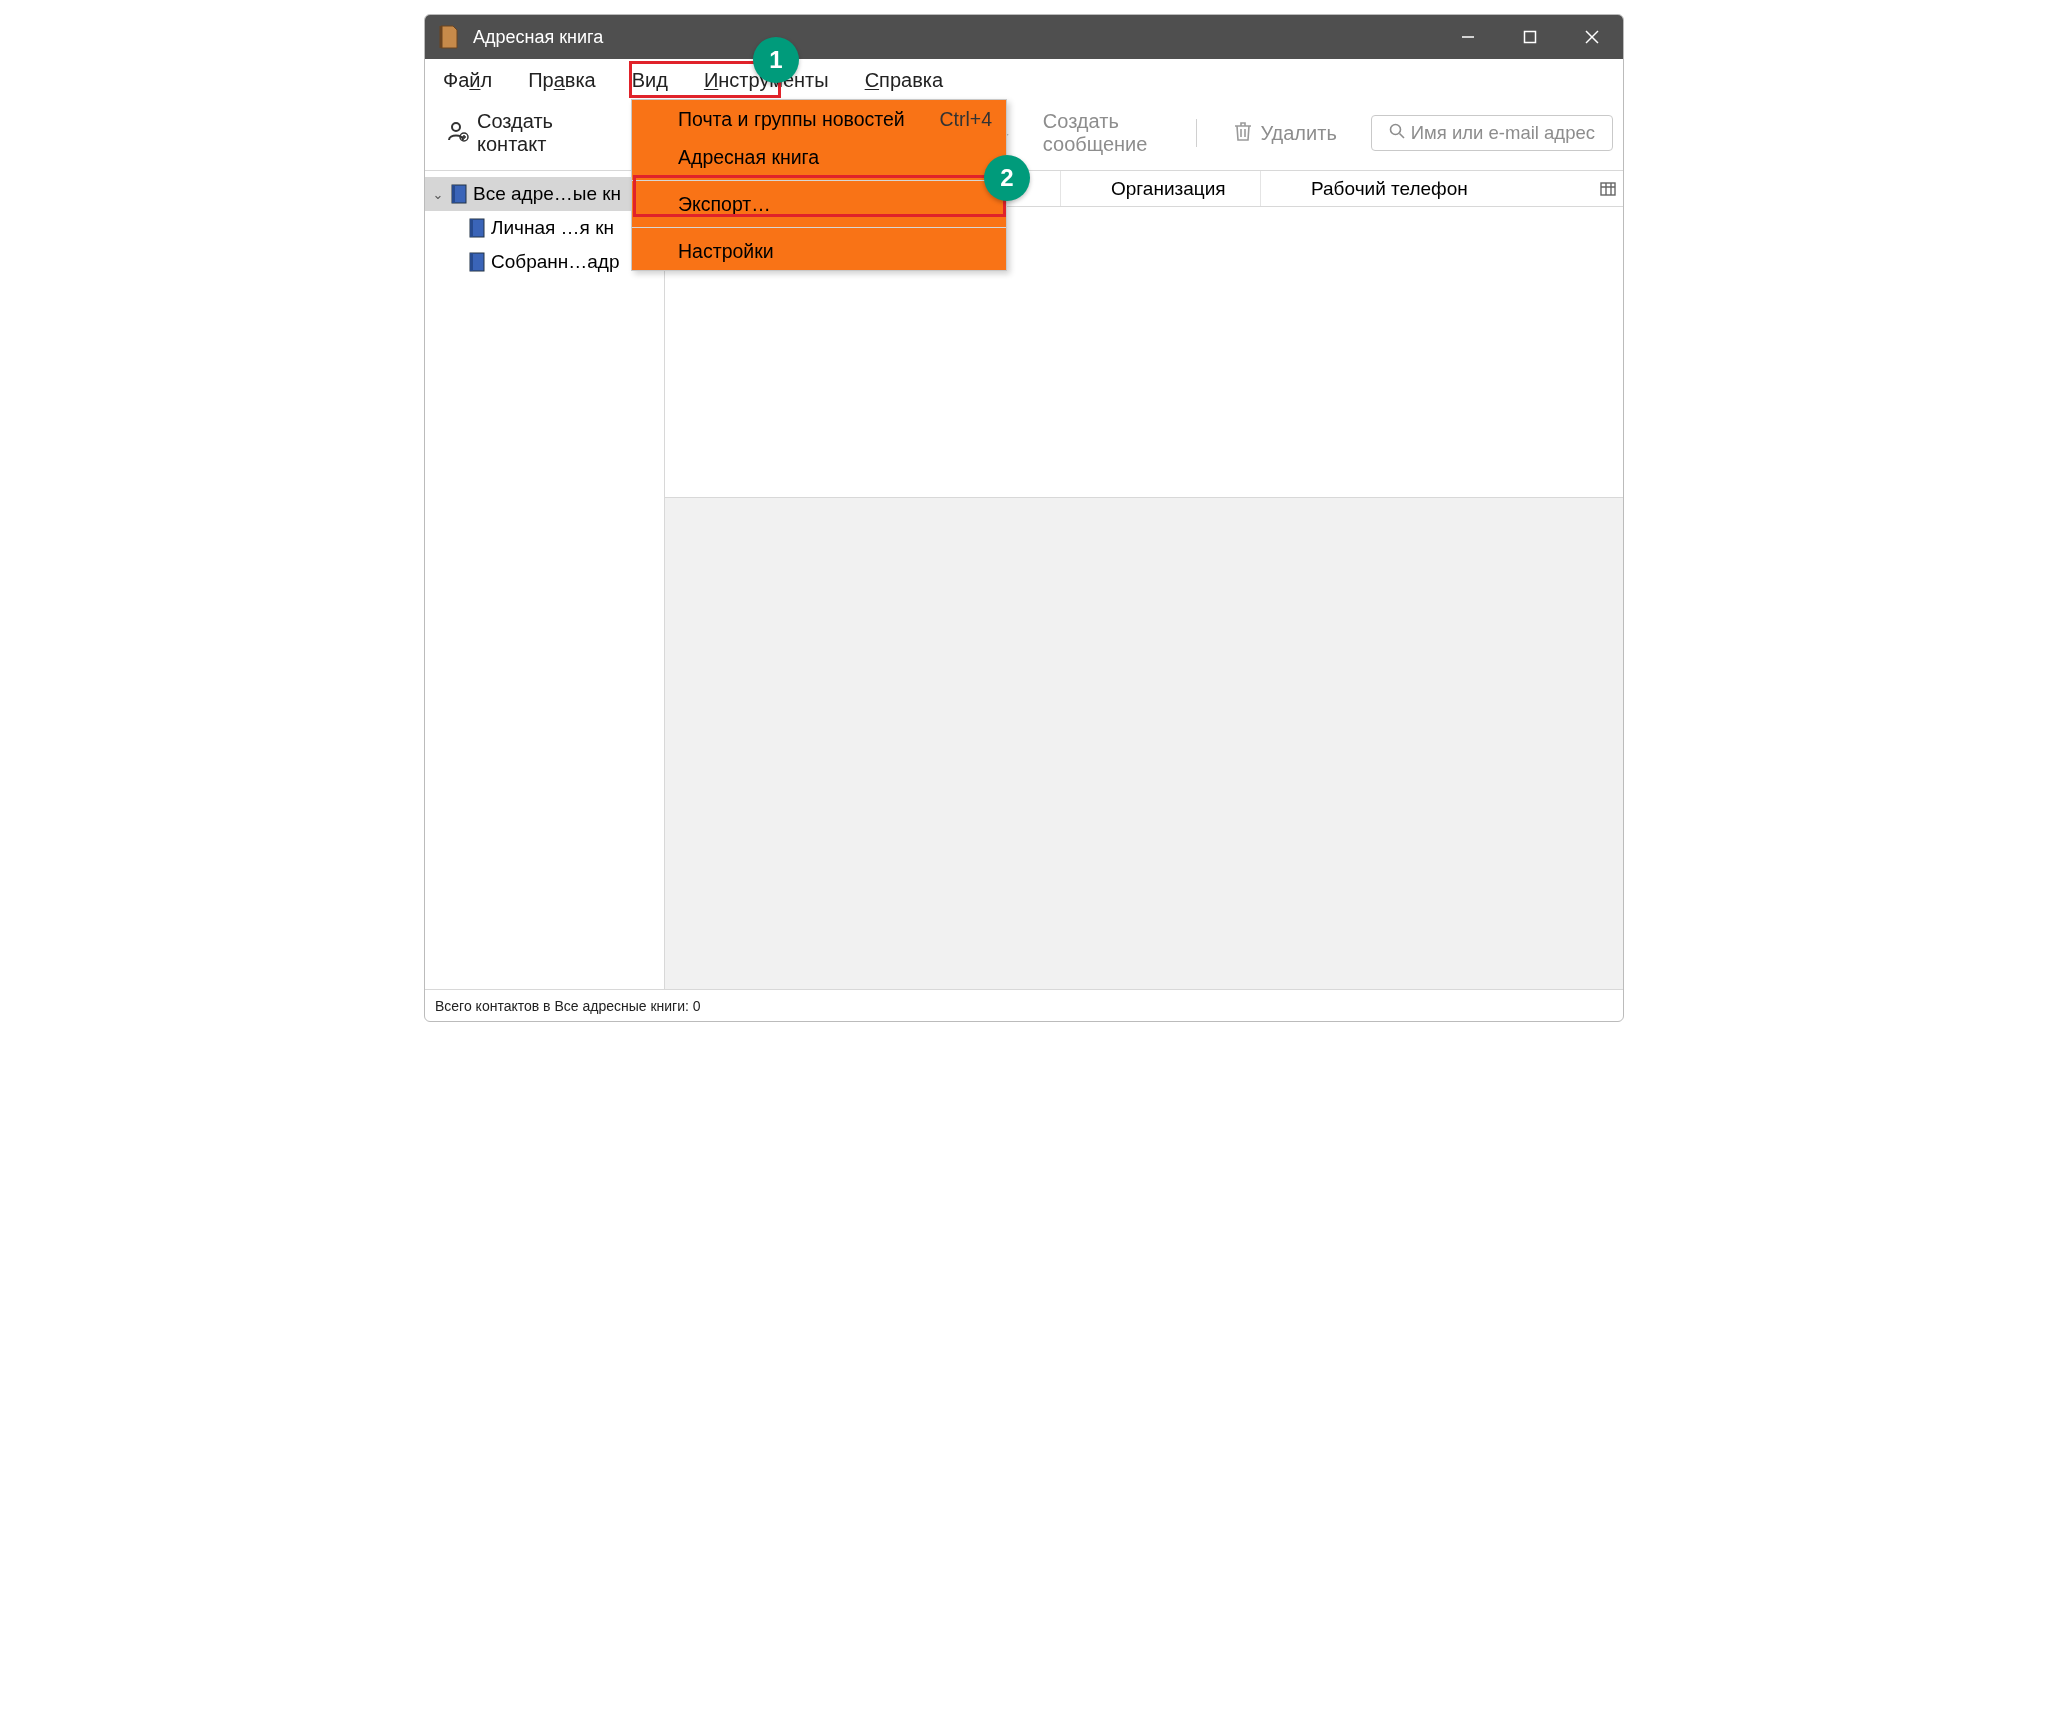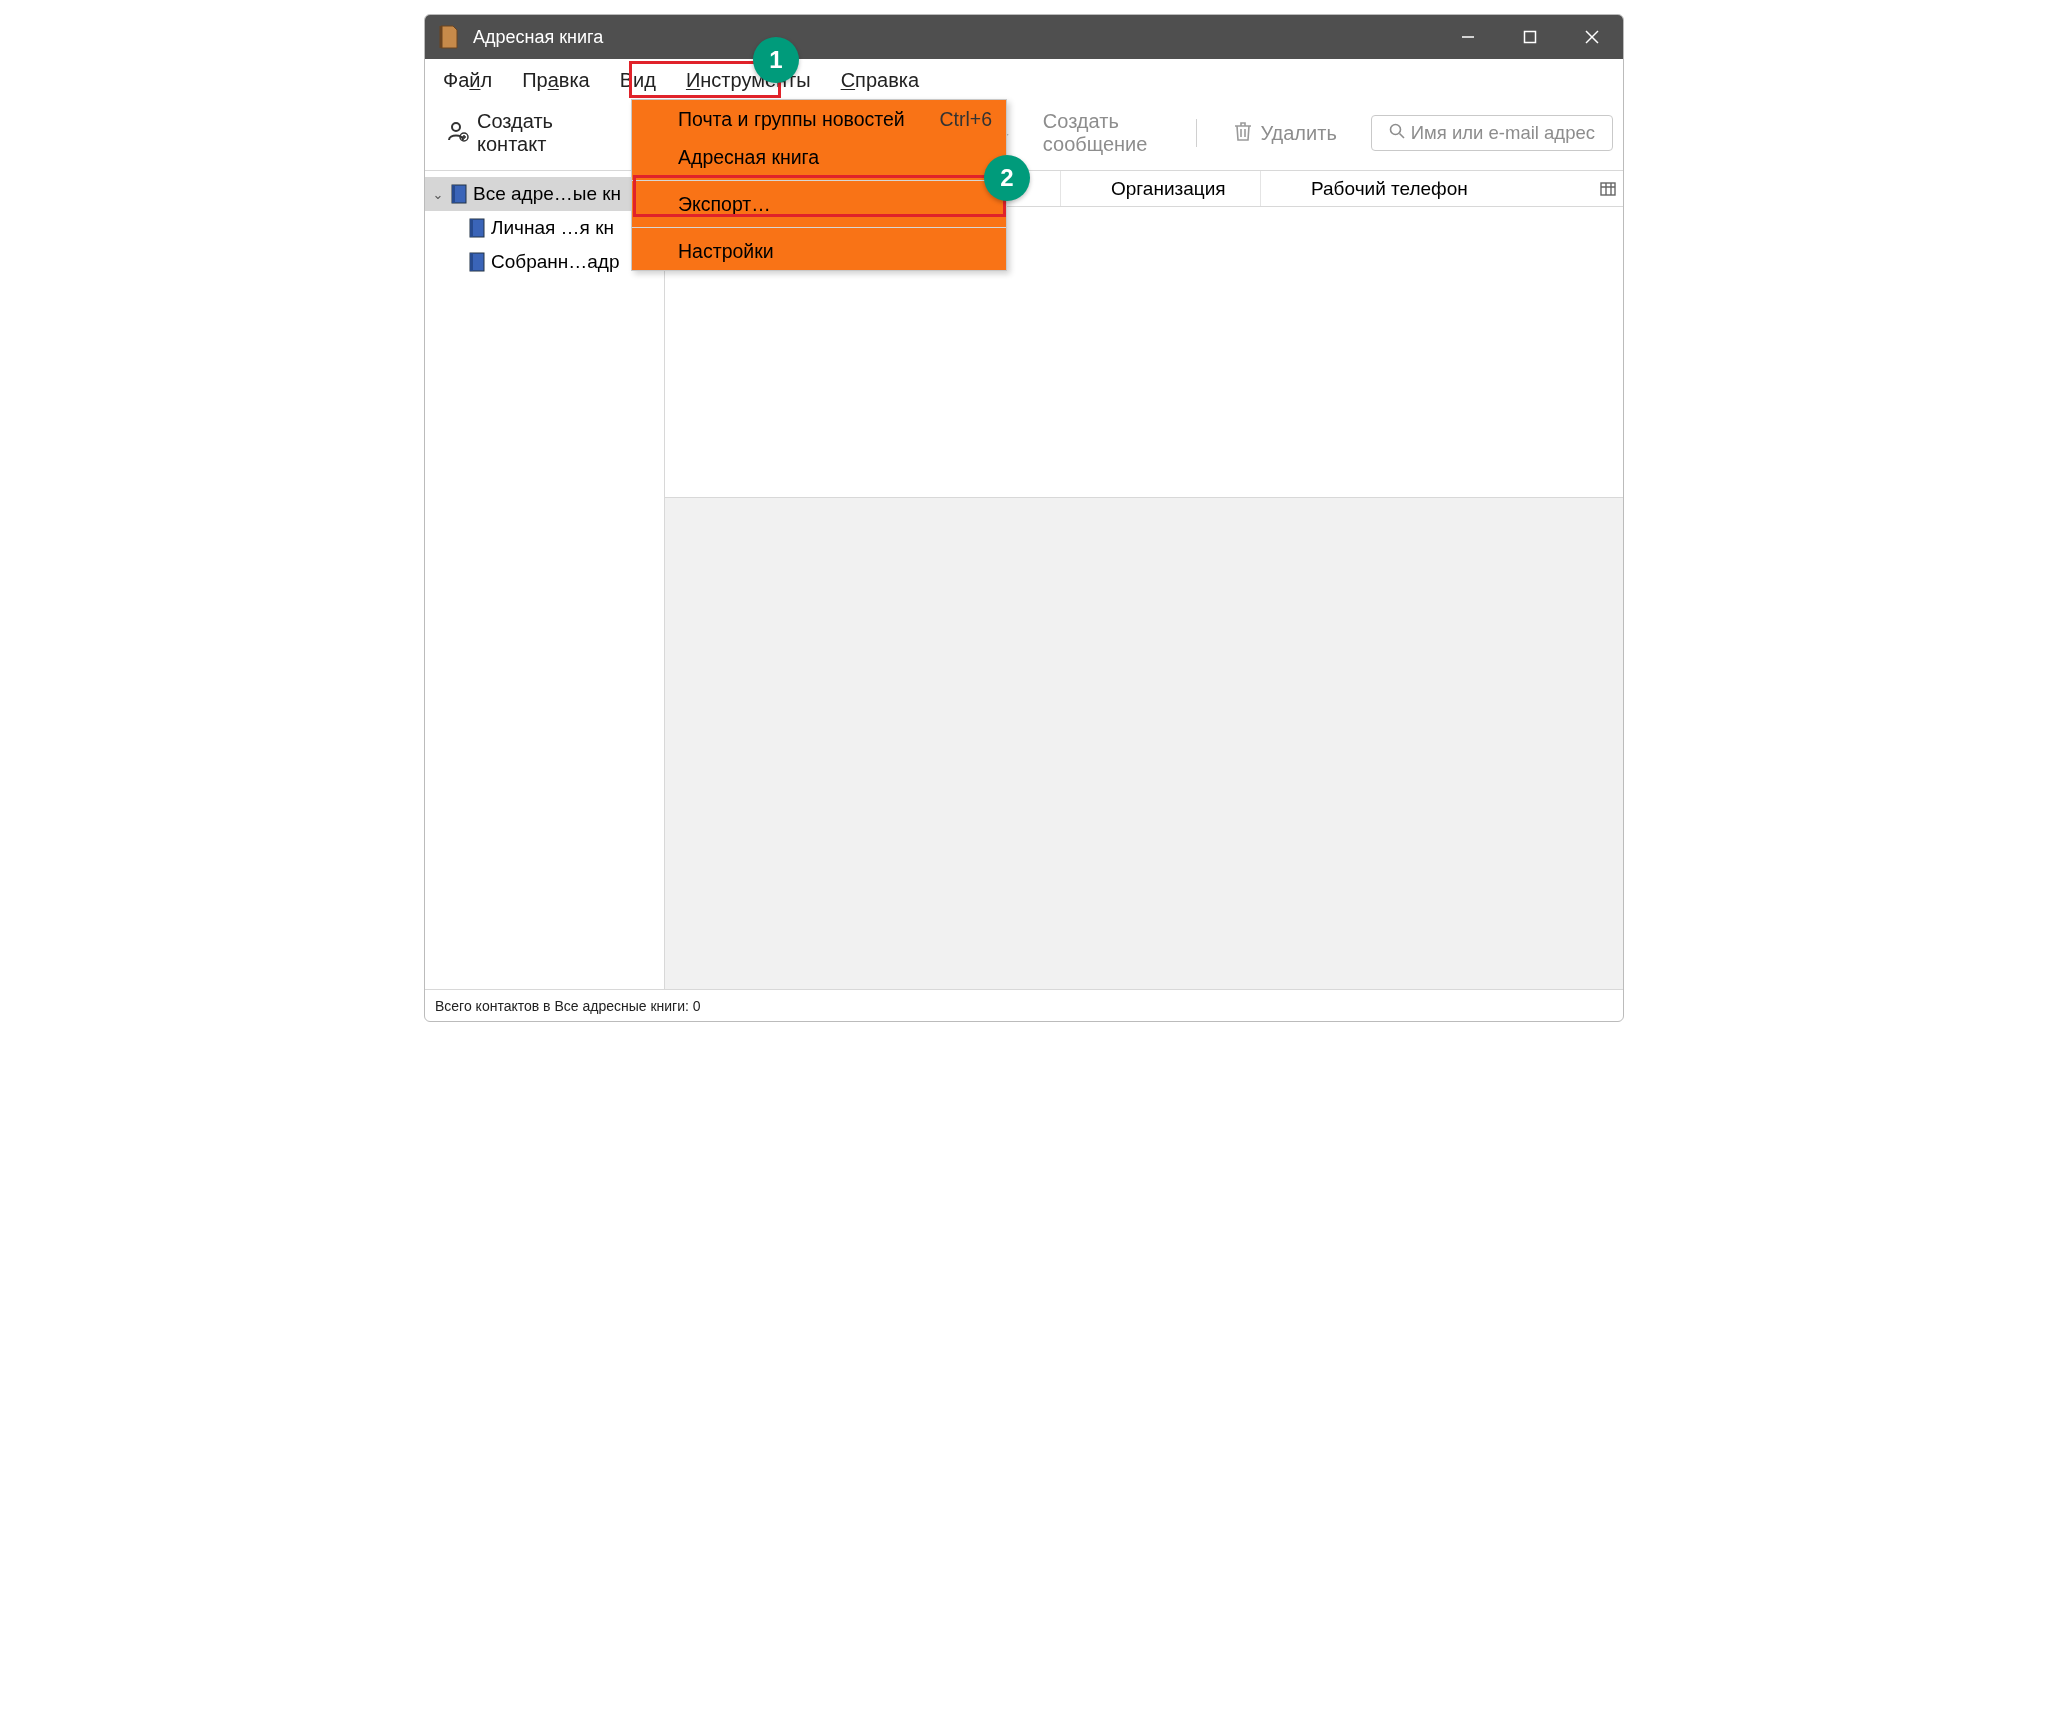--- a/index.html
+++ b/index.html
@@ -18,21 +18,21 @@
     padding-left: 14px;
   }
   .titlebar .app-icon { width: 20px; height: 24px; margin-right: 14px; }
   .titlebar .title { font-size: 18px; }
   .win-controls { margin-left: auto; display: flex; }
   .win-btn { width: 62px; height: 44px; display:flex; align-items:center; justify-content:center; color:#fff; }
   .win-btn svg { stroke: #fff; }
   
   .menubar {
     display: flex; align-items: center;
-    padding: 6px 8px 6px 8px; gap: 10px;
+    padding: 6px 8px 6px 8px; gap: 16px;
     font-size: 20px; color: #222;
   }
   .menubar .menu-item { padding: 4px 10px; position: relative; }
   .menubar .underline { text-decoration: underline; text-decoration-thickness: 1px; text-underline-offset: 2px; }
   
   .toolbar {
     display: flex; align-items: center;
     padding: 4px 10px 10px 14px; gap: 26px;
     font-size: 20px; color: #222;
   }
@@ -257,21 +257,21 @@
     </div>
   </div>
 
   <div class="statusbar">
     <span>Всего контактов в Все адресные книги: 0</span>
   </div>
 
   <div class="dropdown">
     <div class="dd-row">
       <span><span></span><span class="underline">П</span><span>очта и группы новостей</span></span>
-      <span class="shortcut">Ctrl+6</span>
+      <span class="shortcut">Ctrl+4</span>
     </div>
     <div class="dd-row">
       <span><span>Адрес</span><span class="underline">н</span><span>ая книга</span></span>
     </div>
     <div class="dd-sep"></div>
     <div class="dd-row">
       <span><span></span><span class="underline">Э</span><span>кспорт…</span></span>
     </div>
     <div class="dd-sep"></div>
     <div class="dd-row">

